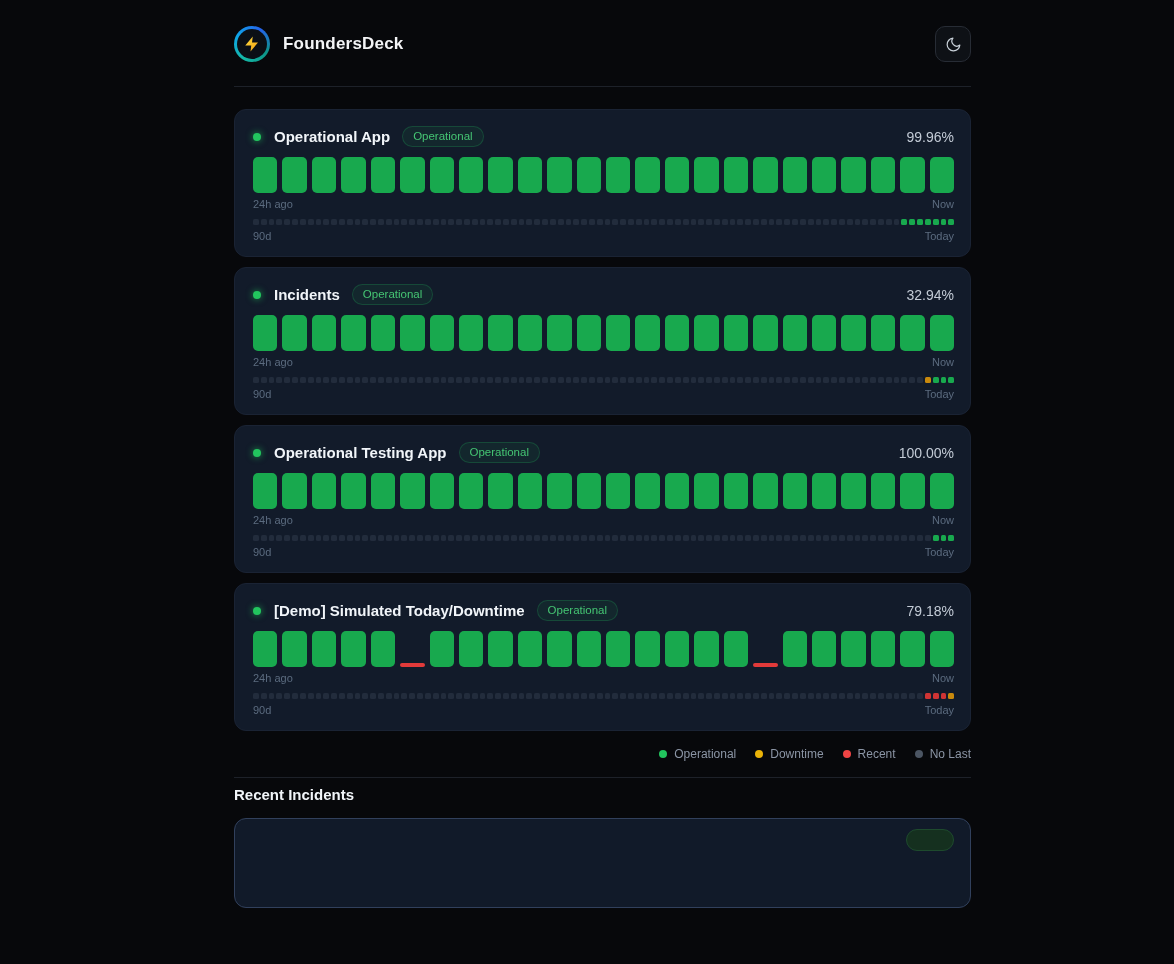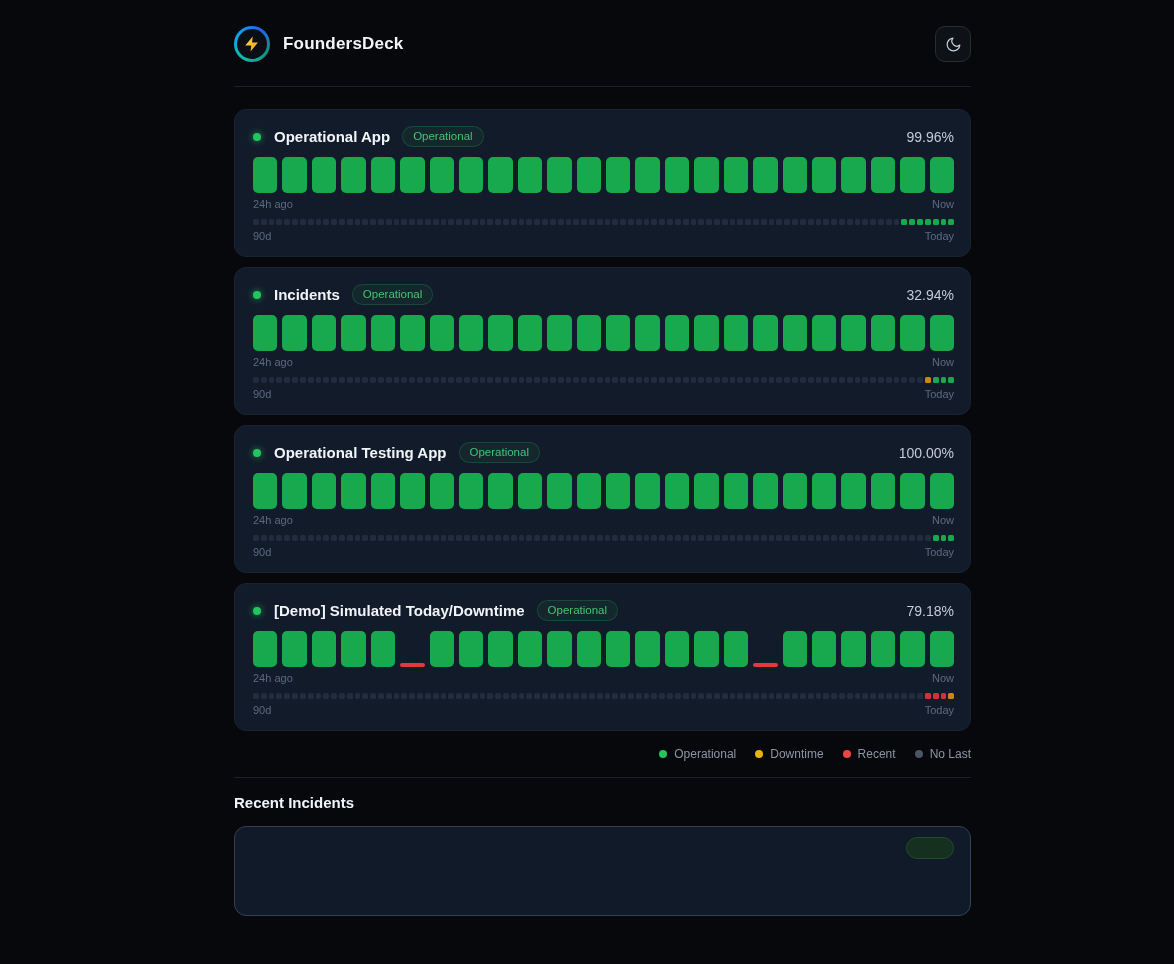--- a/index.html
+++ b/index.html
@@ -58,21 +58,21 @@
 
   
   .legend { margin-top: 16px; display: flex; justify-content: flex-end; gap: 19px;
             font-size: 12px; color: #8b95a5; align-items: center; }
   .legend-item { display: flex; align-items: center; gap: 7px; }
   .ldot { width: 8px; height: 8px; border-radius: 50%; flex: none; }
 
   .divider2 { border: none; border-top: 1px solid #1d2129; margin-top: 16px; }
 
   
-  .incidents-heading { margin-top: 16px; font-size: 15px; font-weight: 700; color: #f1f5f9; }
+  .incidents-heading { margin-top: 8px; font-size: 15px; font-weight: 700; color: #f1f5f9; }
   .incident-card { margin-top: 15px; height: 90px; border-radius: 12px; background: #111a29;
                    border: 1px solid #31405c; position: relative; }
   .incident-badge { position: absolute; top: 10px; right: 16px; width: 48px; height: 22px;
                     border-radius: 999px; background: #15301f; border: 1px solid #1e4a2d; }
 </style>
 </head>
 <body>
 
 <div class="page">
 

